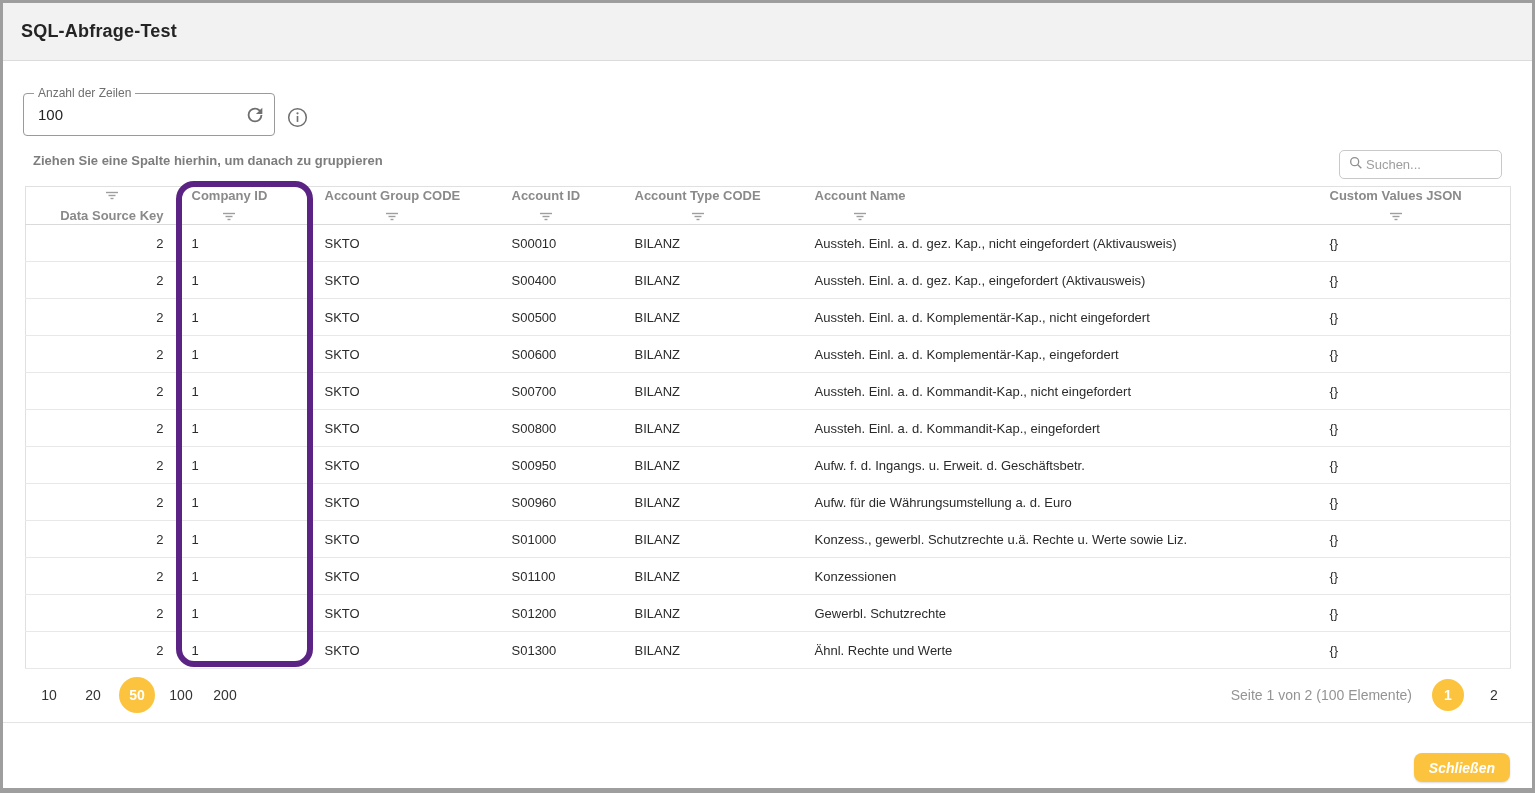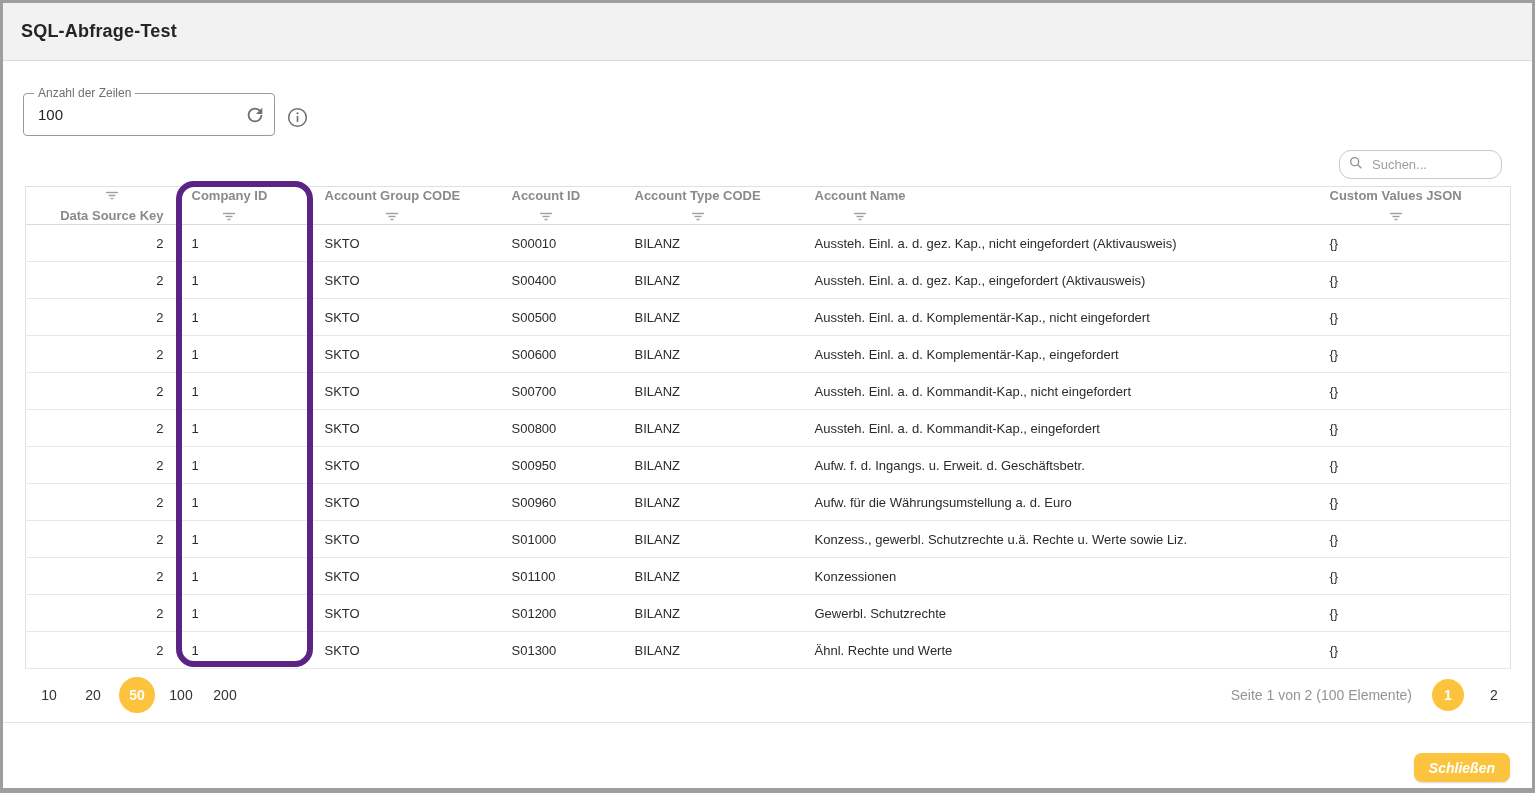--- a/index.html
+++ b/index.html
@@ -43,22 +43,22 @@
   .infoicon { position:absolute; left:283px; top:103px; width:23px; height:23px; cursor:pointer; }
 
   .grouphint {
     position:absolute; left:30px; top:150px;
     font-size:13px; font-weight:700; color:#7d7d7d;
   }
 
   
   .search {
     position:absolute; left:1336px; top:147px; width:163px; height:29px;
-    border:1px solid #c9c9c9; border-radius:12px; background:#fff;
-    display:flex; align-items:center; padding:0 8px; gap:6px;
+    border:1px solid #c9c9c9; border-radius:5px; background:#fff;
+    display:flex; align-items:center; padding:0 8px; 
   }
   .search input {
     border:none; outline:none; width:100%; font-size:13px; color:#333; background:transparent;
   }
   .search input::placeholder { color:#9e9e9e; }
 
   
   .grid {
     position:absolute; left:22px; top:183px; width:1485px;
     border-collapse:collapse; table-layout:fixed;
@@ -138,20 +138,21 @@
     </div>
 
     <span class="infoicon">
       <svg viewBox="0 0 24 24" width="23" height="23">
         <circle cx="12" cy="12" r="9.2" fill="none" stroke="#6f6f6f" stroke-width="1.6"></circle>
         <rect x="11.15" y="10.4" width="1.7" height="6.2" fill="#6f6f6f"></rect>
         <circle cx="12" cy="7.6" r="1.15" fill="#6f6f6f"></circle>
       </svg>
     </span>
 
+    <div class="grouphint">Ziehen Sie eine Spalte hierhin, um danach zu gruppieren</div>
 
     <div class="search">
       <span>
         <svg viewBox="0 0 24 24" width="16" height="16">
           <circle cx="10" cy="10" r="6" fill="none" stroke="#8f8f8f" stroke-width="2"></circle>
           <line x1="14.6" y1="14.6" x2="20" y2="20" stroke="#8f8f8f" stroke-width="2"></line>
         </svg>
       </span>
       <input type="text" placeholder="Suchen..." style="">
     </div>

